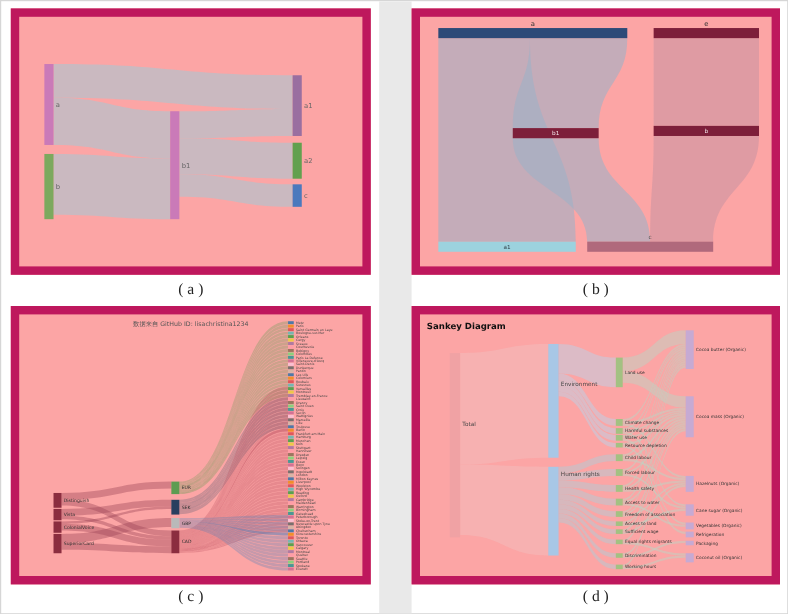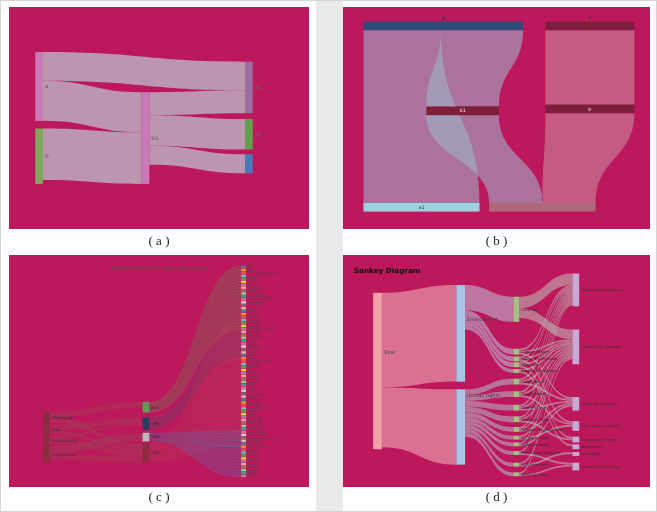--- a/index.html
+++ b/index.html
@@ -1,20 +1,20 @@
 <!DOCTYPE html>
 <html><head>
 <meta charset="utf-8">
 <style>
   *{margin:0;padding:0;box-sizing:border-box}
   html,body{background:#fff}
   body{font-family:"DejaVu Sans",sans-serif}
   .figure{position:relative;width:657px;height:512px;background:#fff;border:1px solid #d6d6d6;overflow:hidden}
   .gutter{position:absolute;left:315px;top:0;width:27px;height:512px;background:#e9e9e9;z-index:0}
-  .panel{position:absolute;background:#be185d;border:5px solid #be185d;z-index:1}
+  .panel{position:absolute;background:#fca5a5;border:7px solid #be185d;z-index:1}
   .chart-host{width:100%;height:100%}
   .chart-host svg{display:block;width:100%;height:100%}
   svg text{font-family:"DejaVu Sans",sans-serif}
   .caption{position:absolute;text-align:center;font-family:"Liberation Serif",serif;font-size:13px;color:#222;z-index:1}
   #panel-a{left:8px;top:6px;width:300px;height:222px}
   #panel-b{left:342px;top:6px;width:307px;height:222px}
   #panel-c{left:8px;top:254px;width:300px;height:232px}
   #panel-d{left:342px;top:254px;width:307px;height:232px}
   #cap-a{left:8px;top:232px;width:300px}
   #cap-b{left:342px;top:232px;width:307px}

